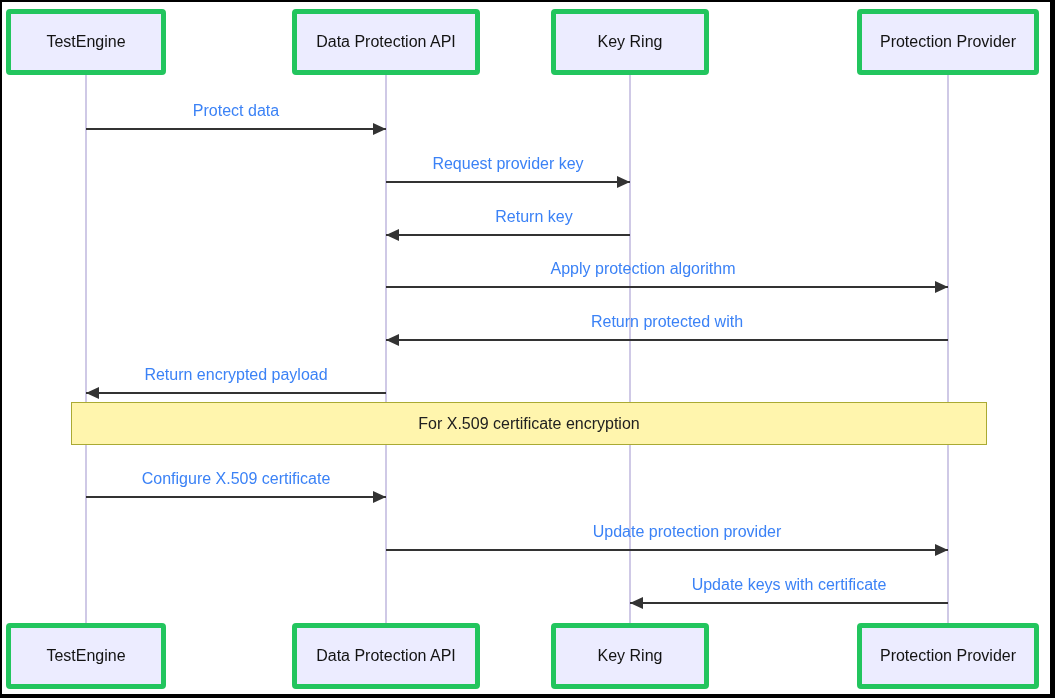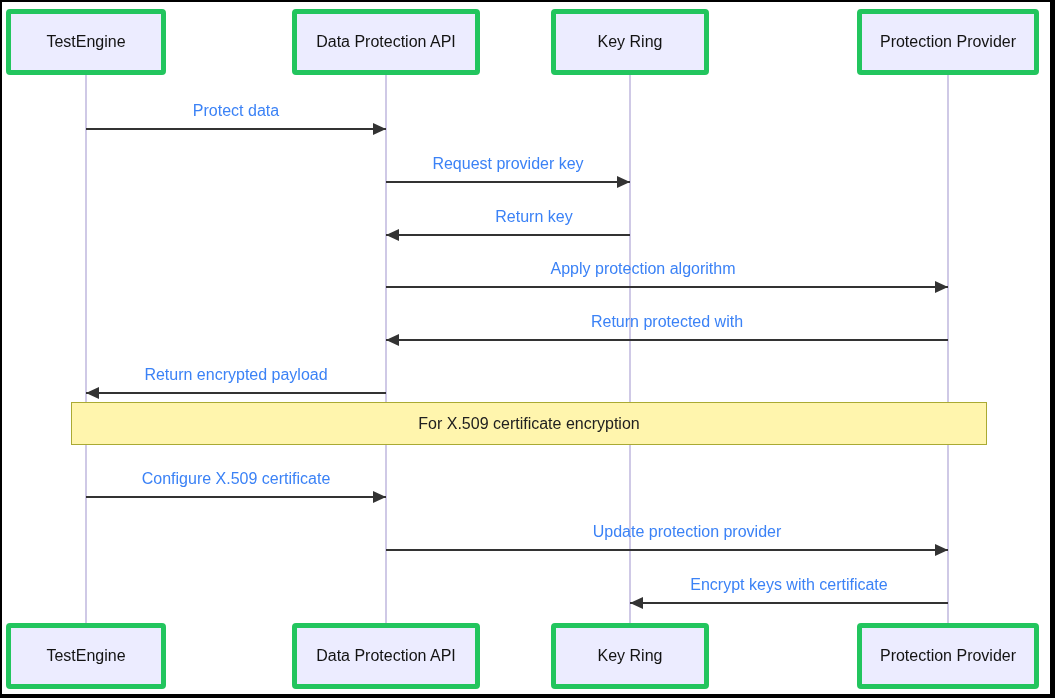--- a/index.html
+++ b/index.html
@@ -109,21 +109,21 @@
         <span>For X.509 certificate encryption</span>
       </div>
       <div class="msg-line" style="left: 84px; width: 300px; top: 494px;"></div>
       <div class="arrowhead right" style="top: 489px; left: 371px;"></div>
       <div class="msg-label" style="left: 234px; top: 468px; text-align: center;">Configure X.509 certificate</div>
       <div class="msg-line" style="left: 384px; width: 562px; top: 547px;"></div>
       <div class="arrowhead right" style="top: 542px; left: 933px;"></div>
       <div class="msg-label" style="left: 665px; top: 521px; margin-left: 20px;">Update protection provider</div>
       <div class="msg-line" style="left: 628px; width: 318px; top: 600px;"></div>
       <div class="arrowhead left" style="top: 595px; left: 628px;"></div>
-      <div class="msg-label" style="left: 787px; top: 574px;">Encrypt keys with certificate</div>
+      <div class="msg-label" style="left: 787px; top: 574px;">Update keys with certificate</div>
       <div class="actor-box" style="left: 4px; top: 7px; width: 160px;">
         <span>TestEngine</span>
       </div>
       <div class="actor-box" style="left: 290px; top: 7px; width: 188px;">
         <span>Data Protection API</span>
       </div>
       <div class="actor-box" style="left: 549px; top: 7px; width: 158px;">
         <span>Key Ring</span>
       </div>
       <div class="actor-box" style="left: 855px; top: 7px; width: 182px;">

